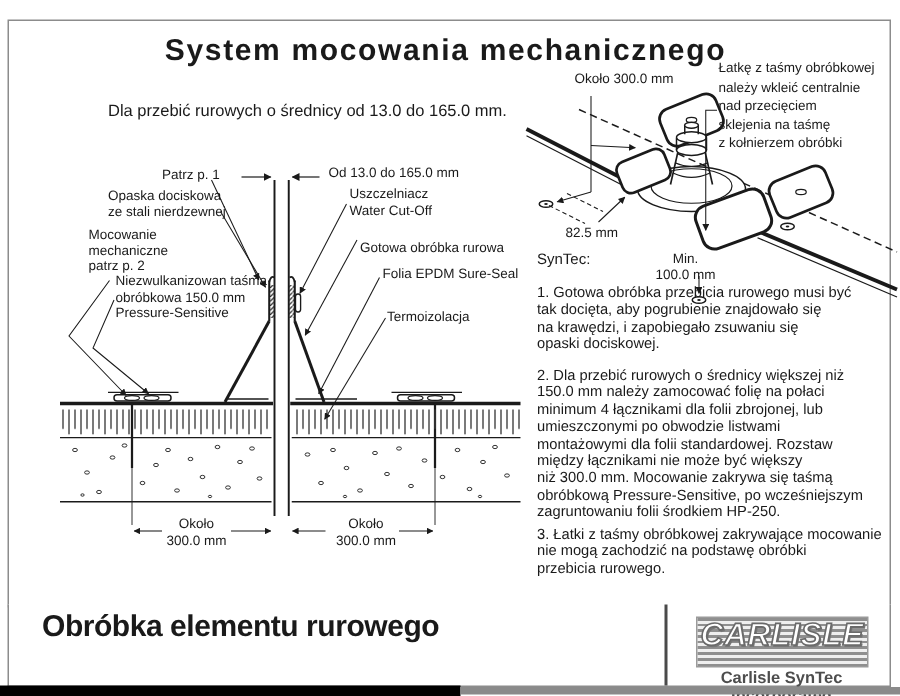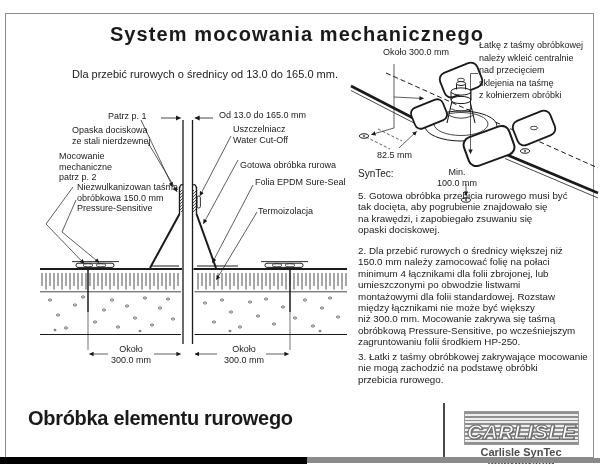--- a/index.html
+++ b/index.html
@@ -12,21 +12,21 @@
   #page-subtitle{left:72px;top:68px;font-size:11px;}
   svg.diagram{left:0;top:0;width:600px;height:464px;}
   .lbl{position:absolute;font-size:9px;line-height:10.6px;white-space:pre-line;}
   .lbl.c{text-align:center;}
   .note{position:absolute;left:358px;width:242px;font-size:9.8px;line-height:11.4px;white-space:pre-line;}
   #uwaga{left:358px;top:168px;font-size:10px;}
   #footer-title{left:28px;top:407px;font-size:20px;font-weight:bold;letter-spacing:-0.3px;}
   #banner-divider{left:443px;top:403px;width:2px;height:54px;background:#4a4a4a;}
   #logo-box{left:464px;top:411px;width:113px;height:32px;border:1px solid #9a9a9a;
     background:repeating-linear-gradient(to bottom,#8f8f8f 0 1.8px,#efefef 1.8px 3.8px);
-    display:flex;align-items:flex-end;justify-content:center;}
+    display:flex;align-items:flex-start;justify-content:center;}
   #logo-text{font-size:21px;font-weight:bold;font-style:italic;color:#fff;letter-spacing:0.5px;
     -webkit-text-stroke:1.1px #6a6a6a;text-shadow:1px 1px 0 #777;}
   #logo-caption{left:458px;top:446px;width:126px;text-align:center;font-size:11px;font-weight:bold;color:#4d4d4d;}
   #bottom-bar-black{left:0;top:457px;width:307px;height:7px;background:#000;}
   #bottom-bar-gray{left:307px;top:458px;width:293px;height:5px;background:#8a8a8a;}
 </style>
 </head>
 <body>
 
 <div id="page">
@@ -268,21 +268,21 @@
   <div class="lbl" style="left:479px;top:39px;line-height:12.6px">Łatkę z taśmy obróbkowej
 należy wkleić centralnie
 nad przecięciem
 sklejenia na taśmę
 z kołnierzem obróbki</div>
   <div class="lbl" style="left:377px;top:150px">82.5 mm</div>
   <div class="lbl c" style="left:432px;top:167px;width:50px;line-height:11px">Min.
 100.0 mm</div>
 
   <div class="abs" id="uwaga">SynTec:</div>
-  <div class="note" style="top:190px">5. Gotowa obróbka przebicia rurowego musi być
+  <div class="note" style="top:190px">1. Gotowa obróbka przebicia rurowego musi być
 tak docięta, aby pogrubienie znajdowało się
 na krawędzi, i zapobiegało zsuwaniu się
 opaski dociskowej.</div>
   <div class="note" style="top:245px">2. Dla przebić rurowych o średnicy większej niż
 150.0 mm należy zamocować folię na połaci
 minimum 4 łącznikami dla folii zbrojonej, lub
 umieszczonymi po obwodzie listwami
 montażowymi dla folii standardowej. Rozstaw
 między łącznikami nie może być większy
 niż 300.0 mm. Mocowanie zakrywa się taśmą

